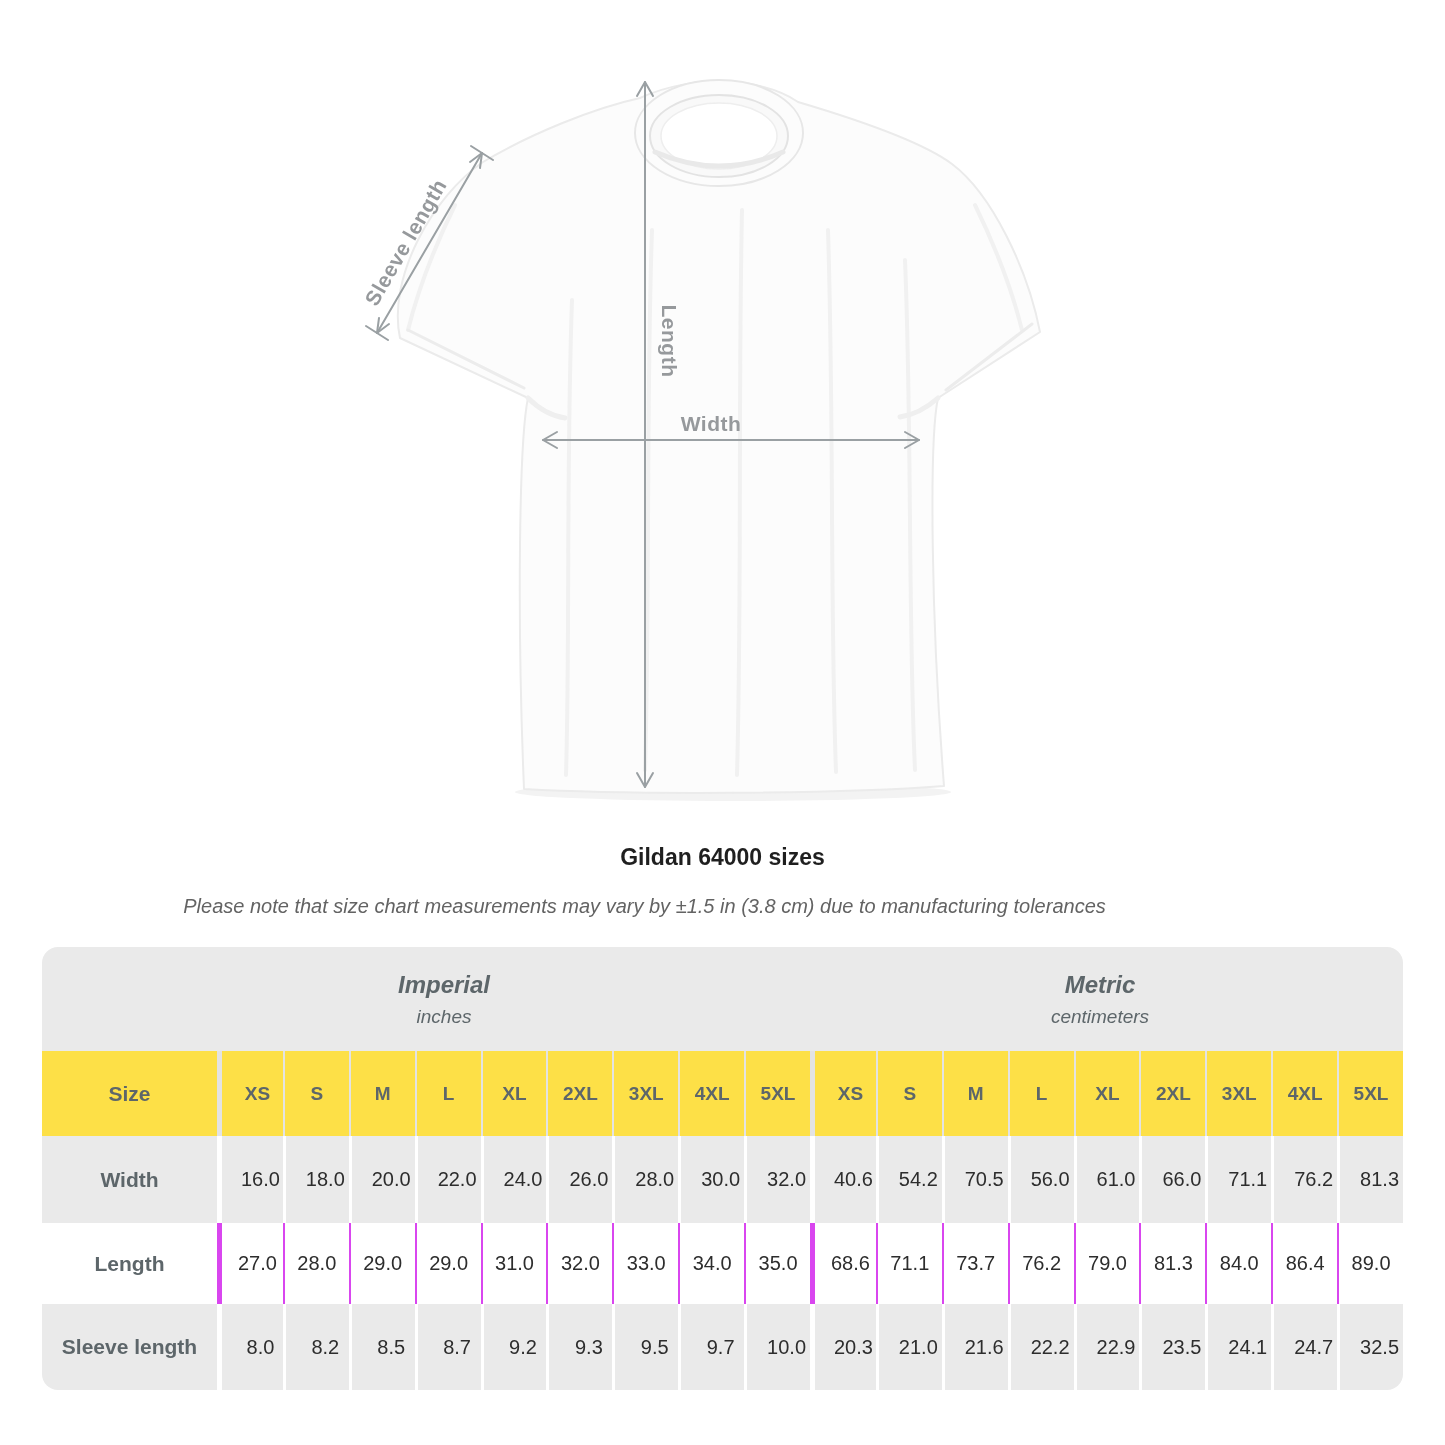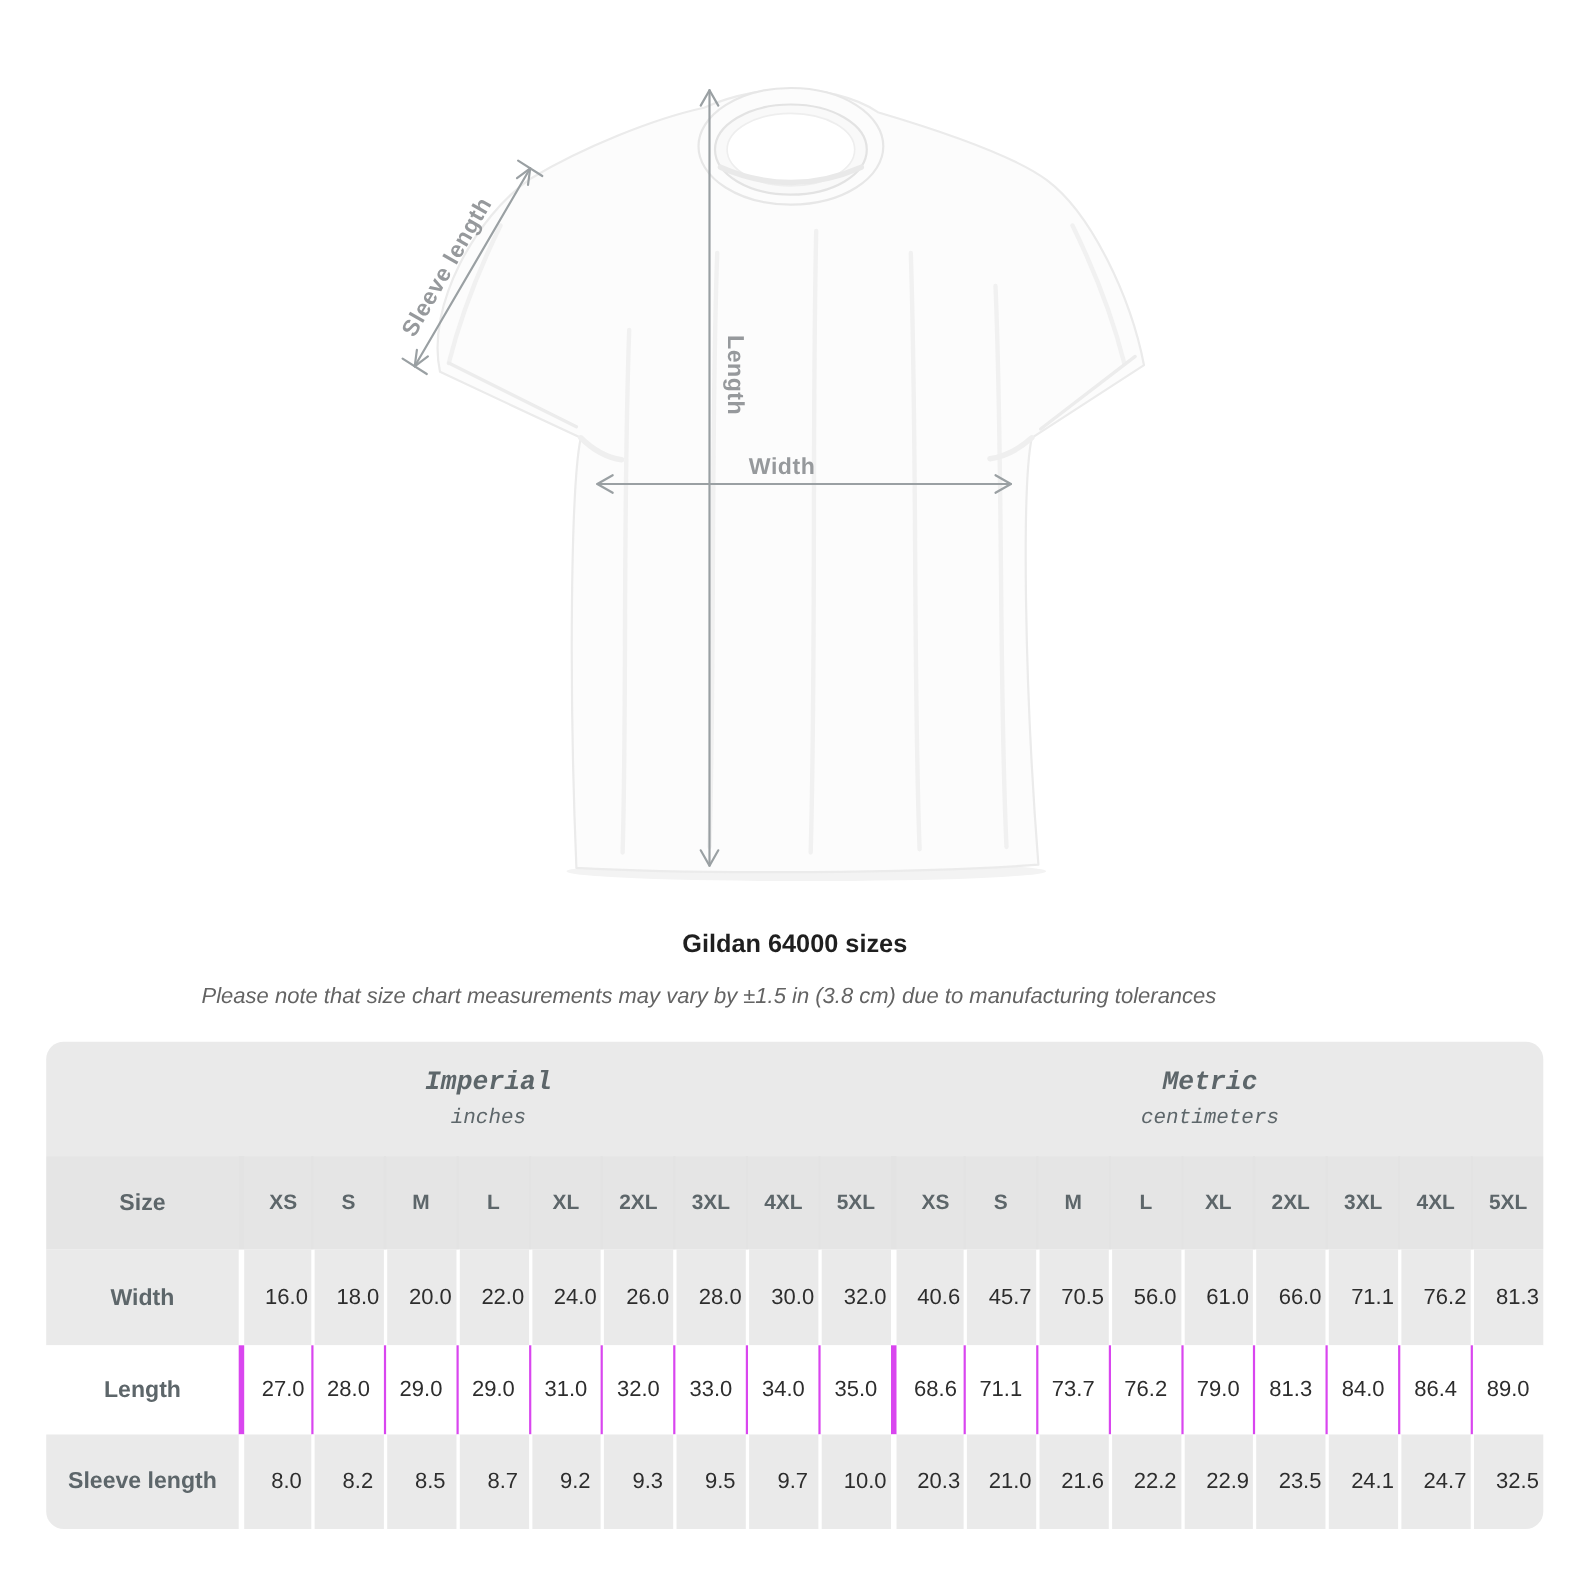--- a/index.html
+++ b/index.html
@@ -13,29 +13,29 @@
   .dim{stroke:#9aa0a3;stroke-width:2;fill:none;stroke-linecap:round;stroke-linejoin:round;}
 
   
   .title{position:absolute;left:0;top:844px;width:1445px;text-align:center;
          font-size:23px;font-weight:700;color:#1f1f1f;}
   .subtitle{position:absolute;left:0;top:895px;width:1289px;text-align:center;
             font-size:20px;font-style:italic;color:#636363;}
 
   
   .table{position:absolute;left:42px;top:947px;width:1361px;height:455px;}
-  .band{position:relative;height:104px;background:#eaeaea;border-radius:16px 16px 0 0;font-family:Liberation Mono, monospace;}
+  .band{position:relative;height:104px;background:#eaeaea;border-radius:16px 16px 0 0;}
   .group{position:absolute;top:24px;text-align:center;transform:translateX(-50%);}
   .g-imperial{left:402px;} .g-metric{left:1058px;}
   .gname{font-size:24px;font-weight:700;font-style:italic;color:#5d666a;}
   .gunit{font-size:19px;font-style:italic;color:#5d666a;margin-top:7px;}
 
   .row{display:grid;grid-template-columns:175px repeat(18,1fr);}
   .cell{display:flex;align-items:center;justify-content:center;box-sizing:border-box;}
-  .r-head{height:85px;background:#e5e5e5;}
+  .r-head{height:85px;background:#fde047;}
   #rows .row:nth-child(1){height:87px;}
   #rows .row:nth-child(2){height:81px;}
   #rows .row:nth-child(3){height:86px;}
   #rows .row:last-child{border-bottom-left-radius:16px;border-bottom-right-radius:16px;}
   .row.gray{background:#eaeaea;}
   .row.white{background:#fff;}
 
   .cell.lab{font-size:21px;font-weight:700;color:#5d666a;}
   .r-head .cell.v{font-size:19px;font-weight:700;color:#5d666a;border-left:2px solid #e3e3e3;}
   .row.white .cell.v{border-left:2px solid #d946ef;}
@@ -161,21 +161,21 @@
           <div class="cell v val bnd">16.0</div>
           <div class="cell v val">18.0</div>
           <div class="cell v val">20.0</div>
           <div class="cell v val">22.0</div>
           <div class="cell v val">24.0</div>
           <div class="cell v val">26.0</div>
           <div class="cell v val">28.0</div>
           <div class="cell v val">30.0</div>
           <div class="cell v val">32.0</div>
           <div class="cell v val bnd">40.6</div>
-          <div class="cell v val">45.7</div>
+          <div class="cell v val">54.2</div>
           <div class="cell v val">70.5</div>
           <div class="cell v val">56.0</div>
           <div class="cell v val">61.0</div>
           <div class="cell v val">66.0</div>
           <div class="cell v val">71.1</div>
           <div class="cell v val">76.2</div>
           <div class="cell v val">81.3</div>
         </div>
         <div class="row white">
           <div class="cell lab">Length</div>

